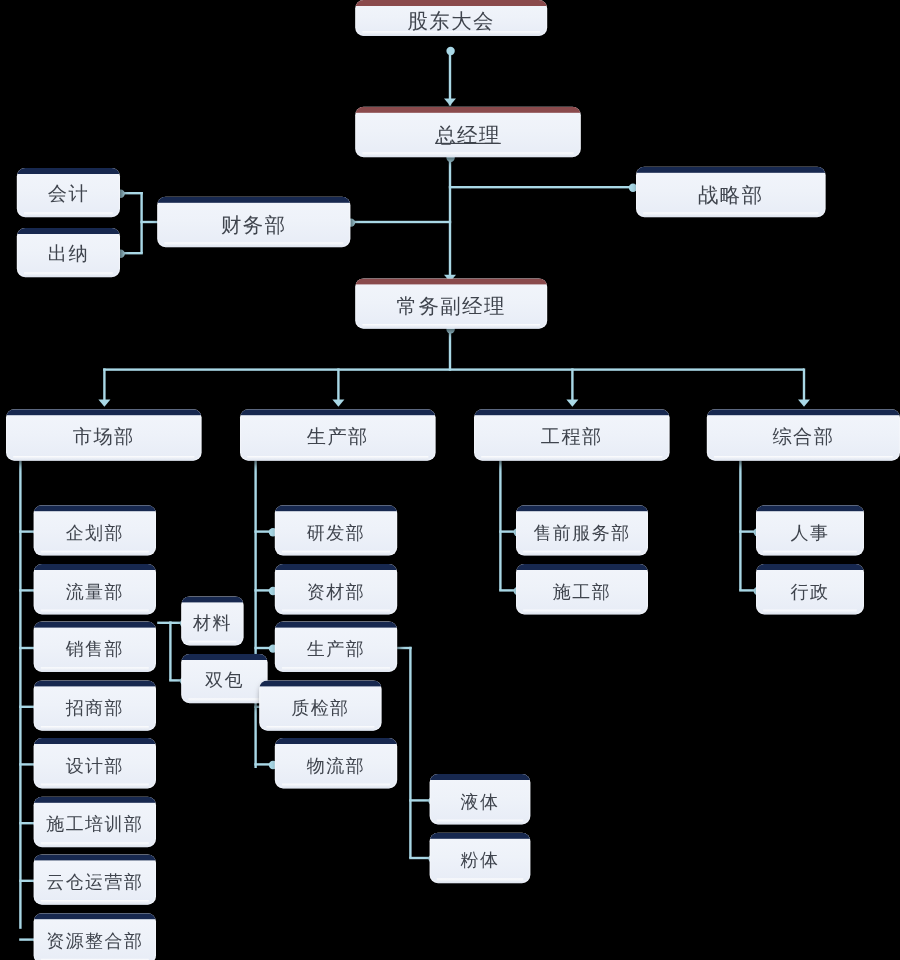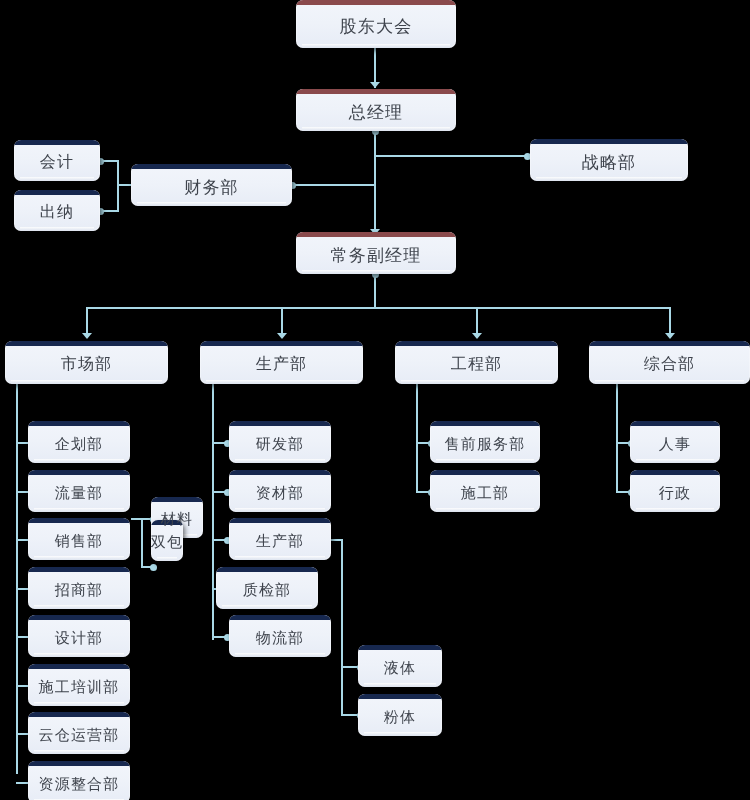--- a/index.html
+++ b/index.html
@@ -166,26 +166,26 @@
   <div class="ln lnh" style="left:416px;top:491px;width:14px;"></div>
   <div class="dot" style="left:431px;top:443px;"></div>
   <div class="dot" style="left:431px;top:492px;"></div>
 
   <div class="ln lnv" style="left:616px;top:384px;height:108px;"></div>
   <div class="ln lnh" style="left:616px;top:442px;width:14px;"></div>
   <div class="ln lnh" style="left:616px;top:491px;width:14px;"></div>
   <div class="dot" style="left:631px;top:443px;"></div>
   <div class="dot" style="left:631px;top:492px;"></div>
 
-  <div class="node maroon t1" style="left:296px;top:0px;width:160px;height:48px;">
+  <div class="node maroon t1" style="left:296px;top:0px;width:160px;height:30px;">
     <span class="cap" style="background: rgb(138, 74, 76);"></span>
     <span class="txt">股东大会</span>
   </div>
 
-  <div class="node maroon t1" style="left:296px;top:89px;width:160px;height:42px;">
+  <div class="node maroon t1" style="left:296px;top:89px;width:188px;height:42px;text-decoration:underline;">
     <span class="cap" style="background: rgb(138, 74, 76);"></span>
     <span class="txt">总经理</span>
   </div>
 
   <div class="node navy t1" style="left:530px;top:139px;width:158px;height:42px;">
     <span class="cap" style="background: rgb(23, 40, 79);"></span>
     <span class="txt">战略部</span>
   </div>
 
   <div class="node navy t1" style="left:131px;top:164px;width:161px;height:42px;">
@@ -255,21 +255,21 @@
   </div>
   <div class="node navy t3" style="left:28px;top:761px;width:102px;height:42px;">
     <span class="cap" style="background: rgb(23, 40, 79);"></span>
     <span class="txt">资源整合部</span>
   </div>
 
   <div class="node navy t4" style="left:151px;top:497px;width:52px;height:41px;">
     <span class="cap" style="background: rgb(23, 40, 79);"></span>
     <span class="txt">材料</span>
   </div>
-  <div class="node navy t4" style="left:151px;top:520px;width:32px;height:41px;">
+  <div class="node navy t4" style="left:151px;top:545px;width:72px;height:41px;">
     <span class="cap" style="background: rgb(23, 40, 79);"></span>
     <span class="txt">双包</span>
   </div>
 
   <div class="node navy t3" style="left:229px;top:421px;width:102px;height:42px;">
     <span class="cap" style="background: rgb(23, 40, 79);"></span>
     <span class="txt">研发部</span>
   </div>
   <div class="node navy t3" style="left:229px;top:470px;width:102px;height:42px;">
     <span class="cap" style="background: rgb(23, 40, 79);"></span>

